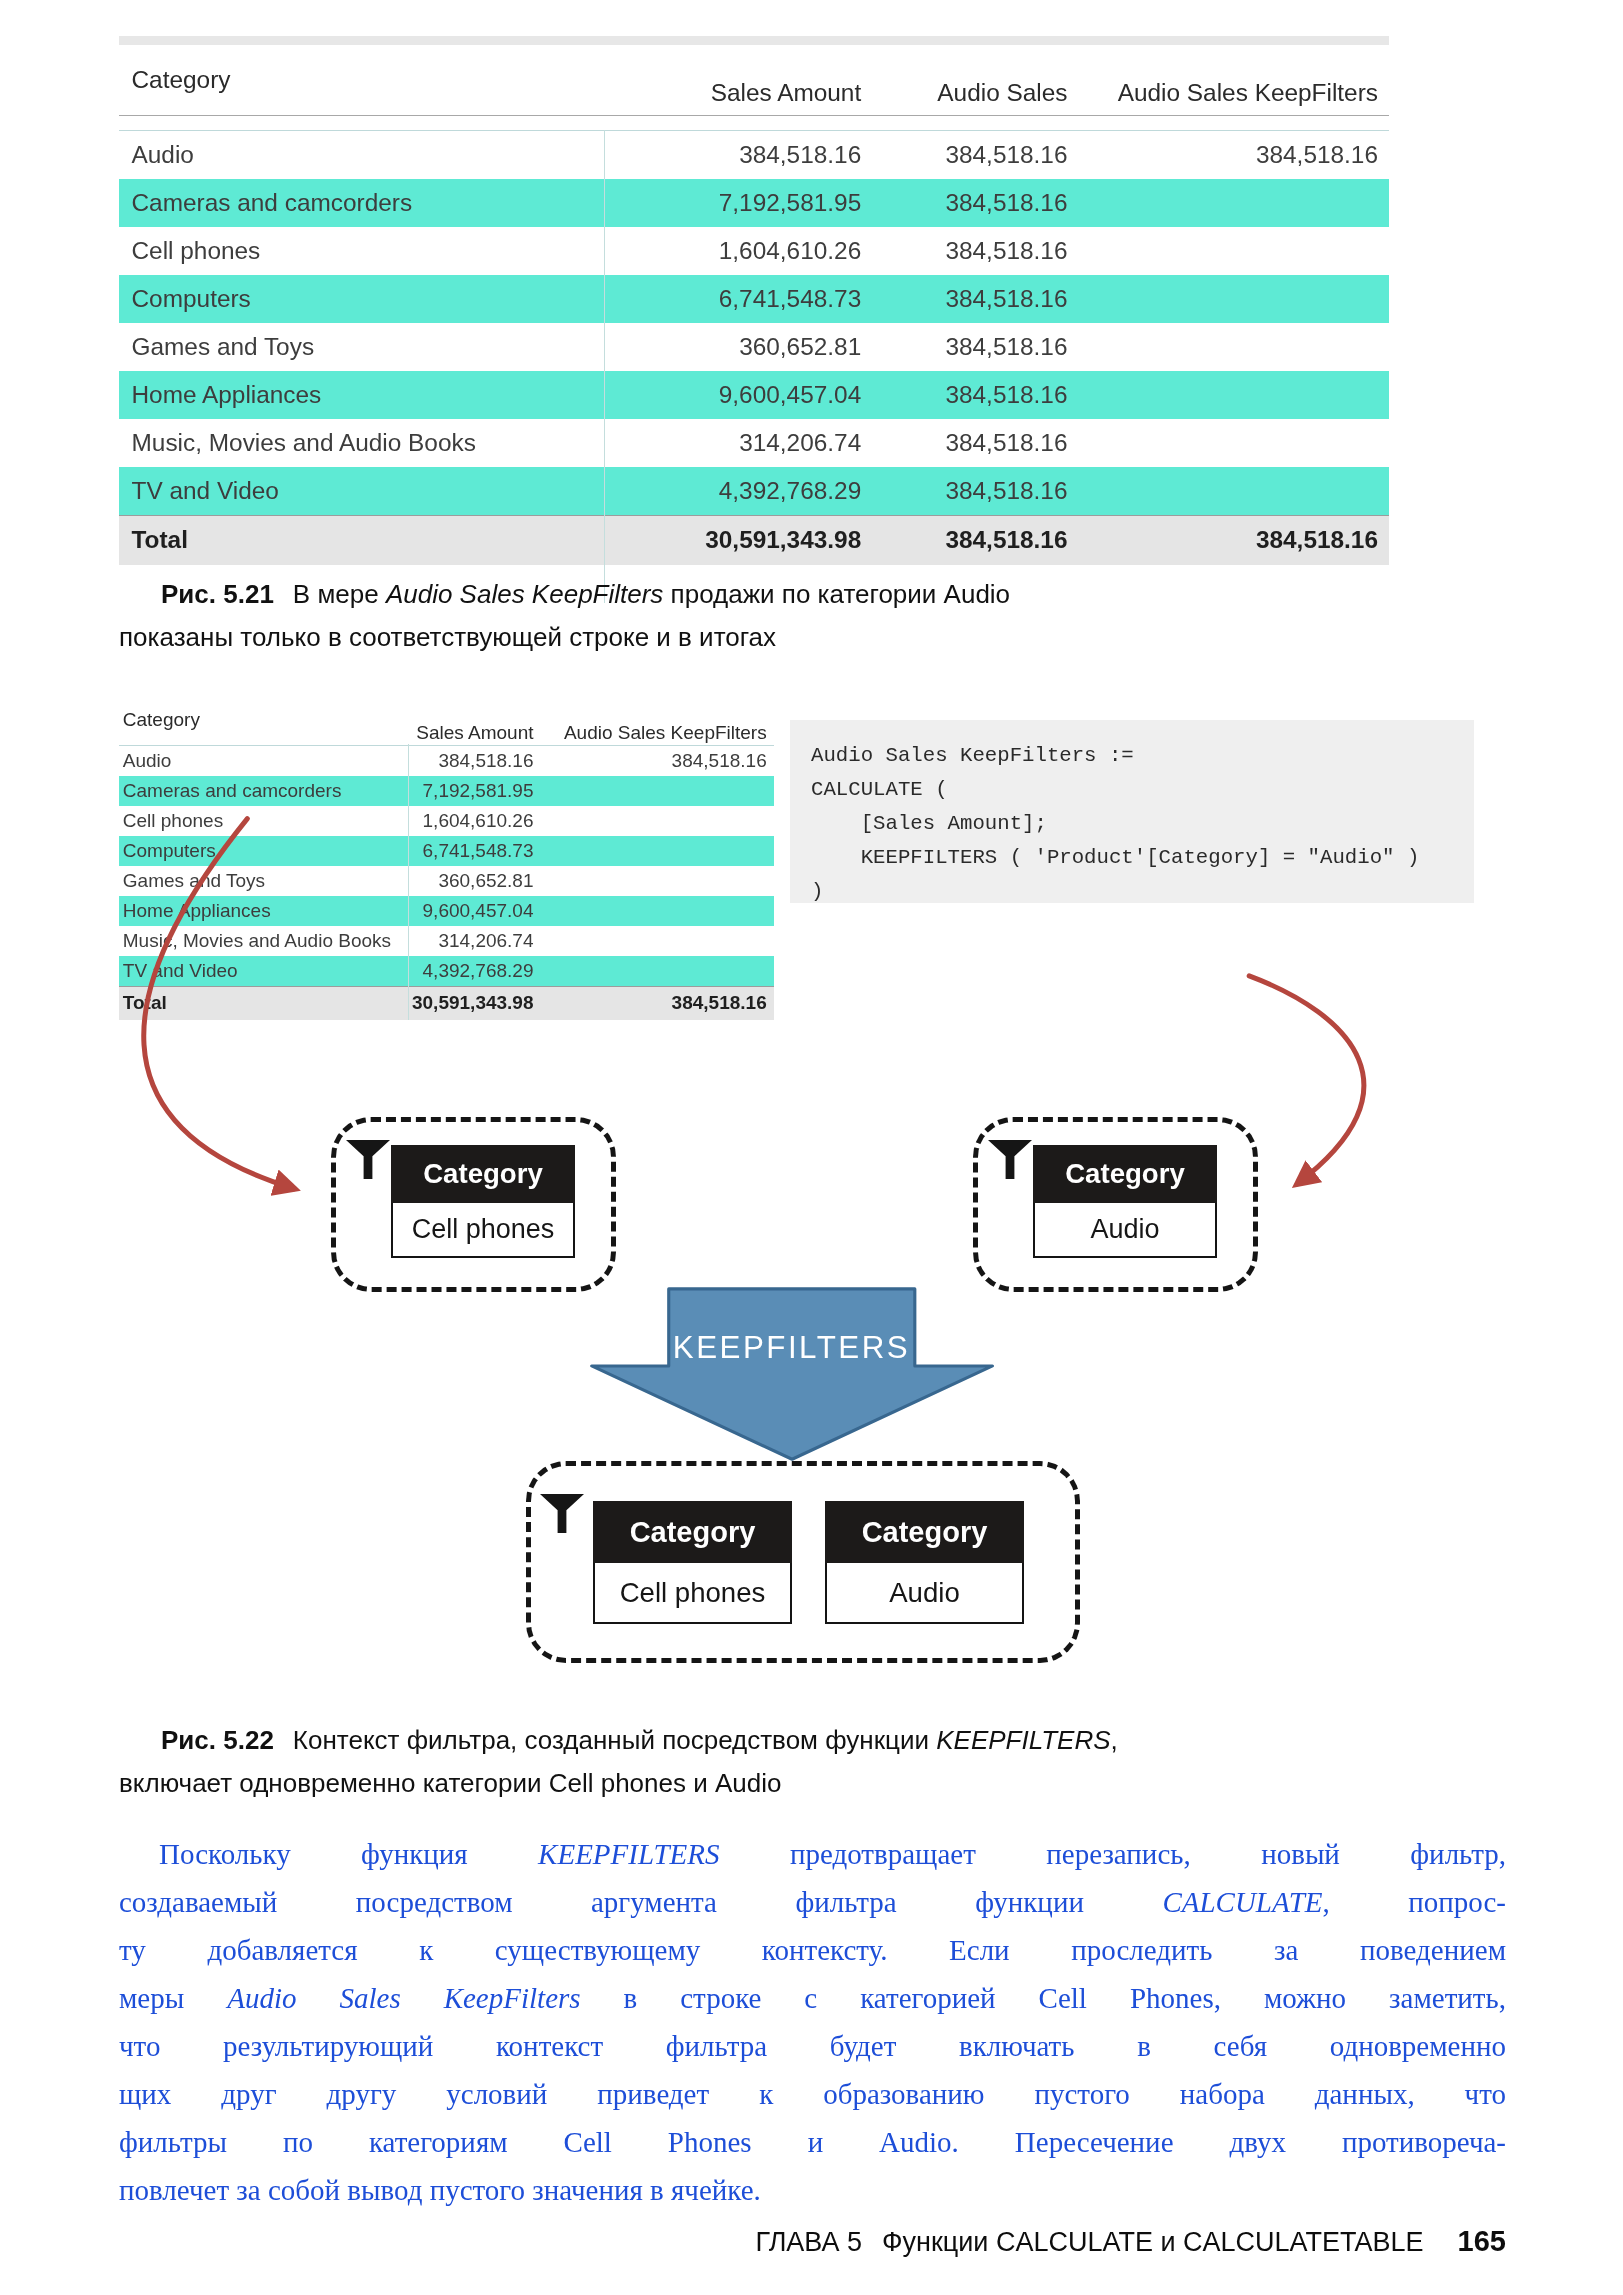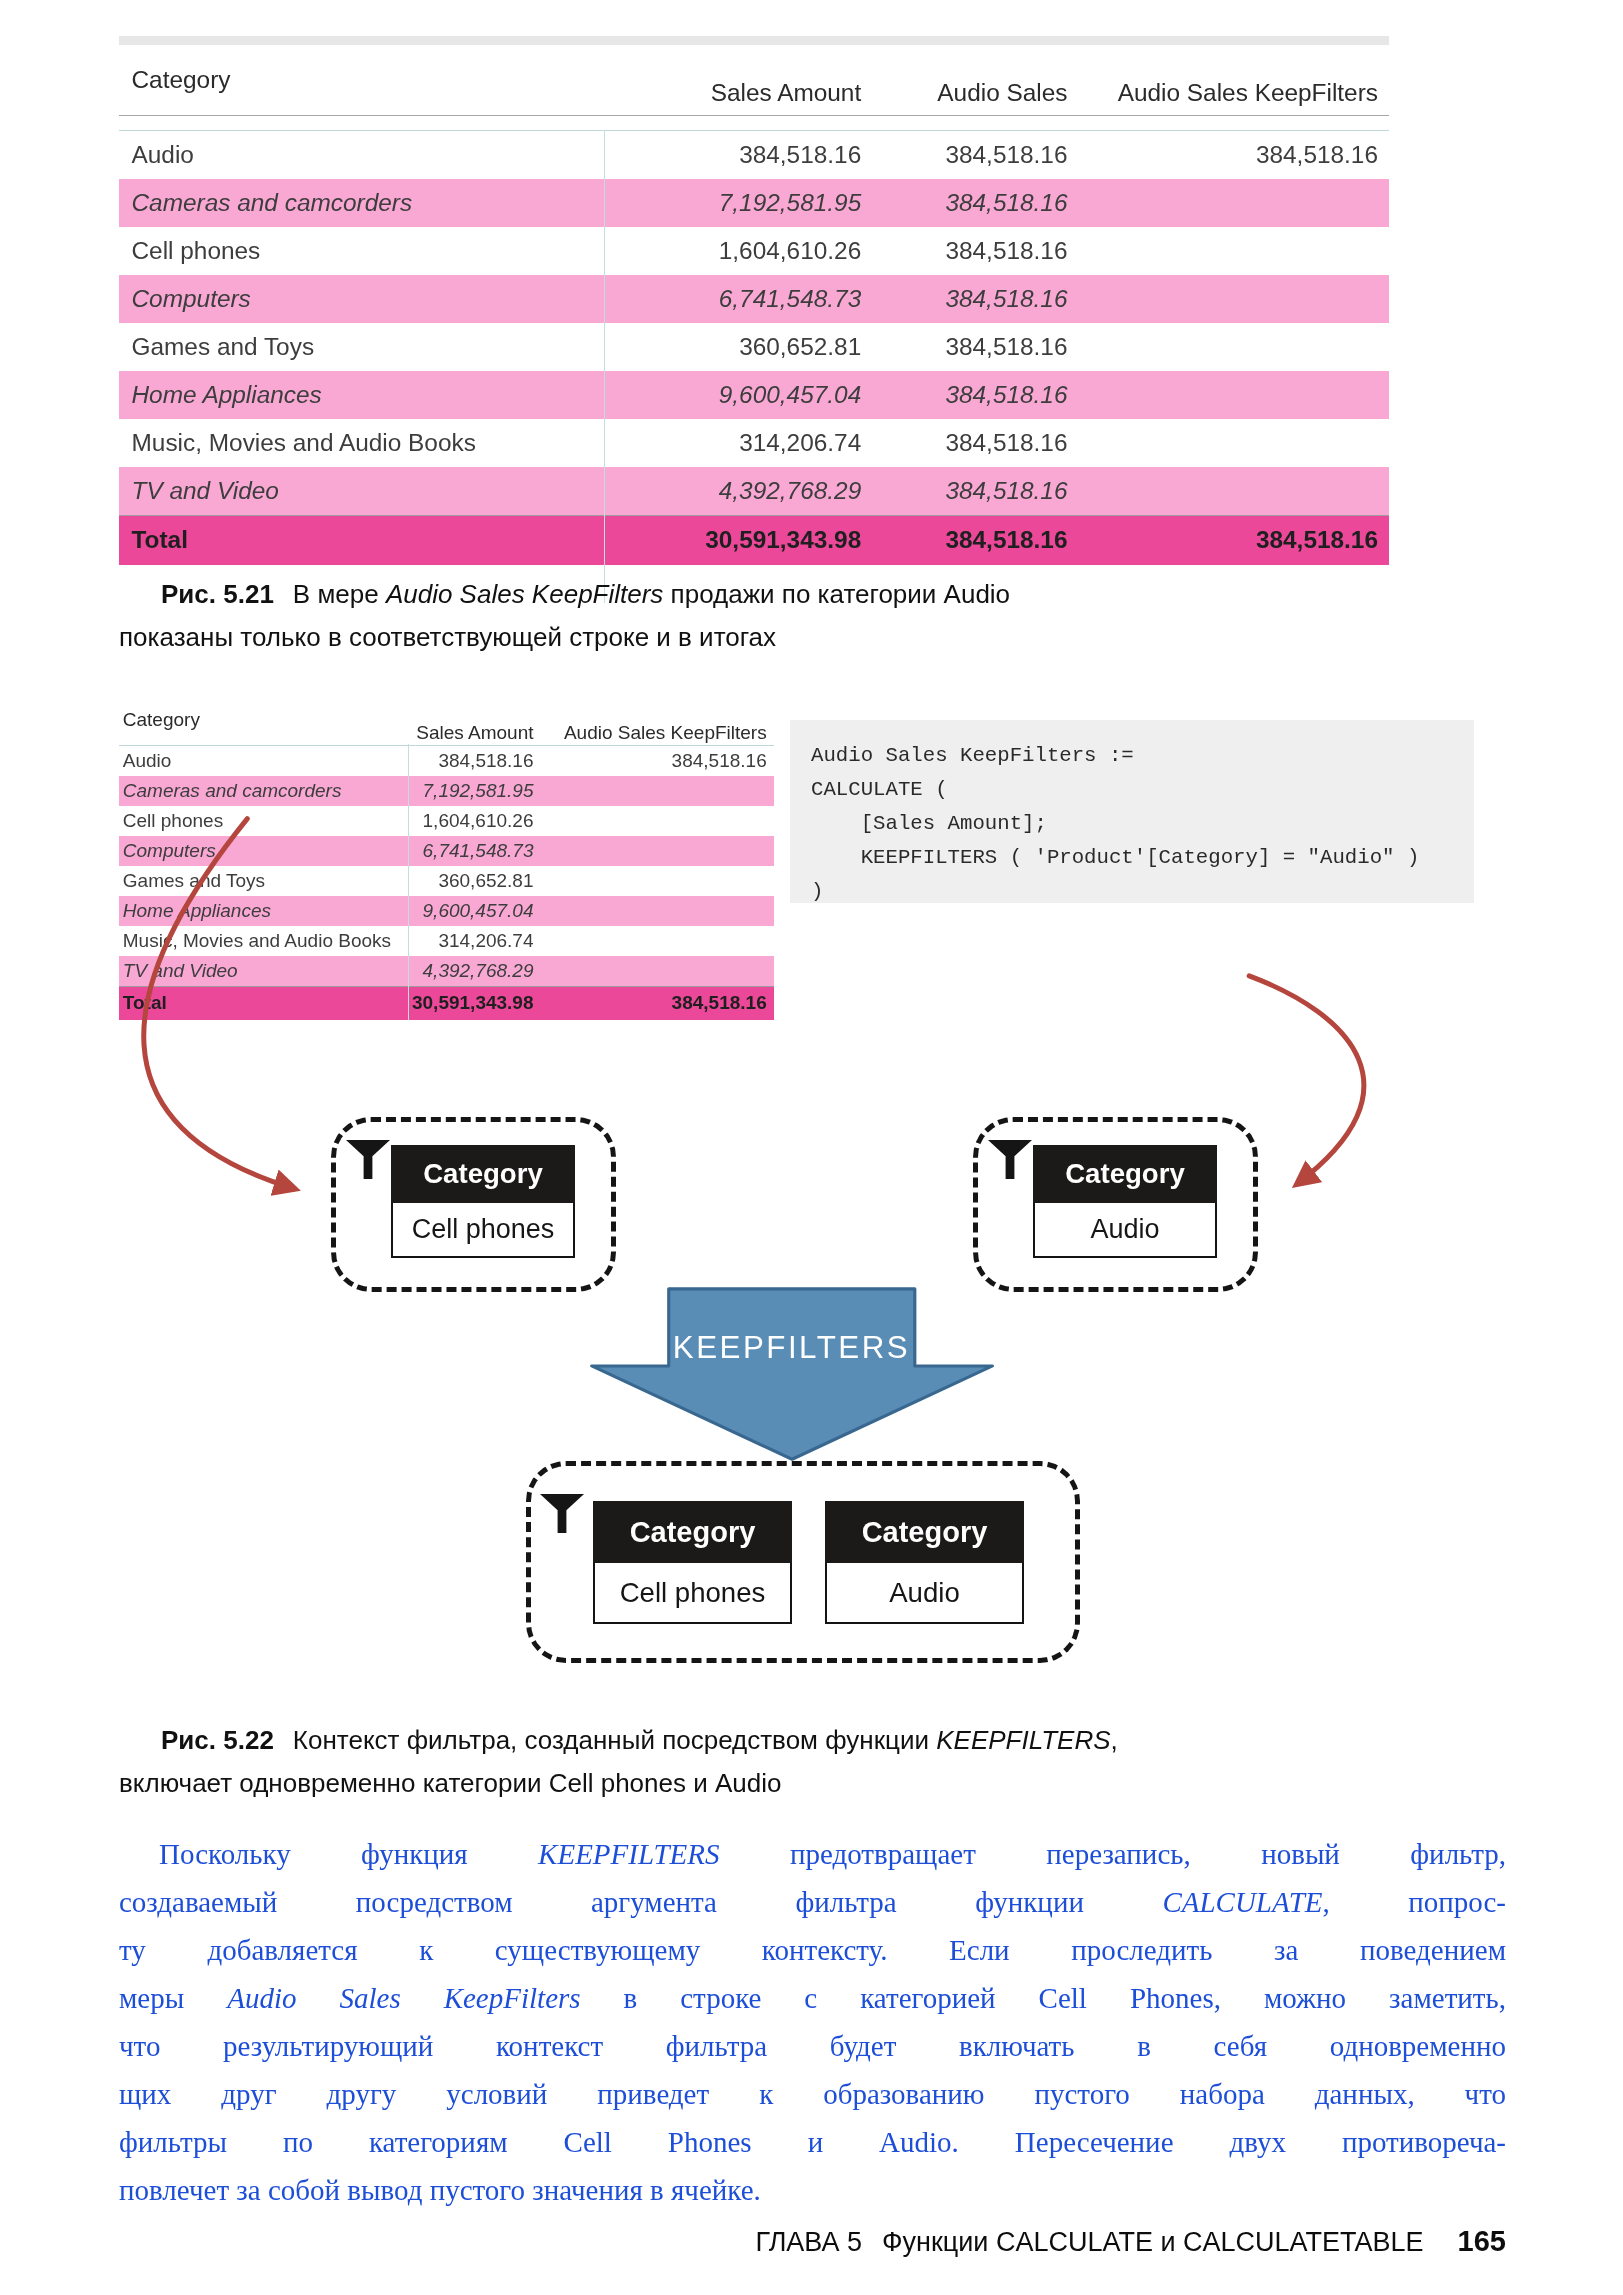--- a/index.html
+++ b/index.html
@@ -8,22 +8,22 @@
     font-family:"Liberation Sans",sans-serif;color:#1c1c1c;overflow:hidden;
   }
   .abs{position:absolute;}
 
   
   .pbi-table{position:absolute;background:#fff;}
   .pbi-topstrip{height:8.8px;background:#e7e7e7;}
   .pbi-head{display:grid;align-items:center;border-bottom:1.3px solid #a8a8a8;color:#2b2b2b;}
   .pbi-spacer{border-bottom:1.9px solid #bfd9da;}
   .trow{display:grid;align-items:center;color:#3d3d3d;position:relative;}
-  .trow.stripe{background:#f9a8d4;font-style:italic;}
-  .trow.total{font-weight:bold;color:#1f1f1f;border-top:1.3px solid #9c9c9c;background:#ec4899;}
+  .trow.stripe{background:#5eead4;}
+  .trow.total{font-weight:bold;color:#1f1f1f;border-top:1.3px solid #9c9c9c;background:#e5e5e5;}
   .cell{overflow:hidden;white-space:nowrap;}
   .cell.num{text-align:right;}
   .hcell{white-space:nowrap;}
   .hcell.num{text-align:right;margin-top:27px;}
 
   
   #table521{left:119px;top:36px;width:1270px;font-size:24.4px;}
   #table521 .pbi-head{height:70px;grid-template-columns:477px 269px 205px 318px;}
   #table521 .pbi-spacer{height:13.8px;}
   #table521 .trow{height:48px;grid-template-columns:477px 269px 205px 318px;}

